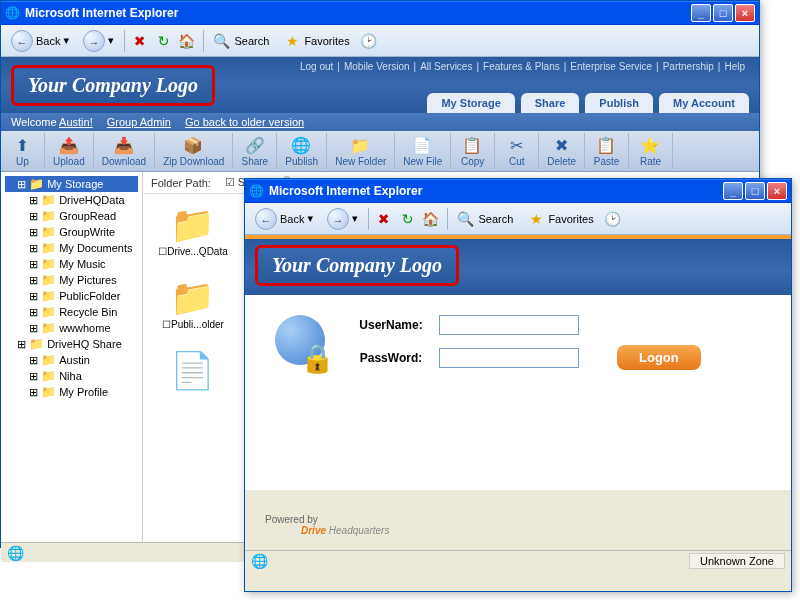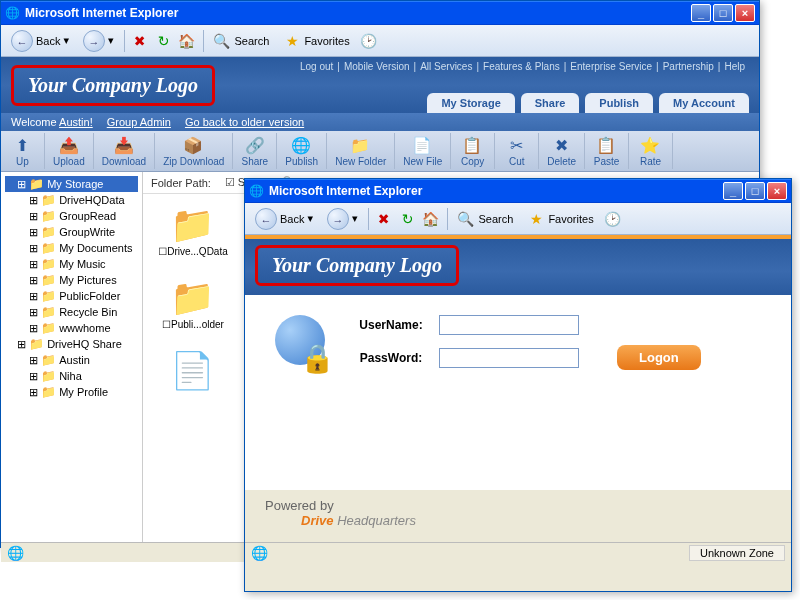--- a/index.html
+++ b/index.html
@@ -60,21 +60,21 @@
 .login-body { background: #fff; padding: 20px 30px 10px; display: flex; gap: 16px; }
 .globe-lock { width: 60px; height: 60px; position: relative; }
 .globe { width: 50px; height: 50px; border-radius: 50%; background: radial-gradient(circle at 30% 30%,#a8d0f8,#4080d0); }
 .lock-overlay { position: absolute; bottom: 0; right: 0; font-size: 28px; color: #e08020; }
 .login-form { flex: 1; }
 .login-title { font-size: 20px; font-weight: bold; color: #333; margin-bottom: 18px; }
 .form-row { display: flex; align-items: center; gap: 8px; margin-bottom: 10px; font-size: 12px; font-weight: bold; }
 .form-row label { width: 80px; text-align: center; }
 .form-row input { width: 140px; height: 20px; border: 1px solid #7a9ac8; padding: 0 4px; }
 .logon-btn { background: linear-gradient(to bottom,#f8a850,#e87818); color: #fff; border: none; border-radius: 8px; padding: 5px 22px; font-size: 13px; font-weight: bold; cursor: pointer; margin-left: 30px; }
-.powered { padding: 8px 20px 14px; font-size: 13px; color: #666; }
+.powered { padding: 24px 20px 14px; font-size: 10px; color: #666; }
 .powered strong { color: #e87818; font-style: italic; margin-left: 36px; }
 .status-bar { height: 20px; background: #ece9d8; border-top: 1px solid #bbb; display: flex; align-items: center; font-size: 11px; padding: 0 6px; justify-content: space-between; }
 .status-seg { border: 1px solid #ccc; padding: 1px 10px; background: #f4f2ea; }
 
 #win1 { left: 0; top: 0; width: 760px; height: 548px; }
 #win2 { left: 244; top: 178px; width: 548px; height: 414px; }
 </style>
 </head>
 <body>
 

